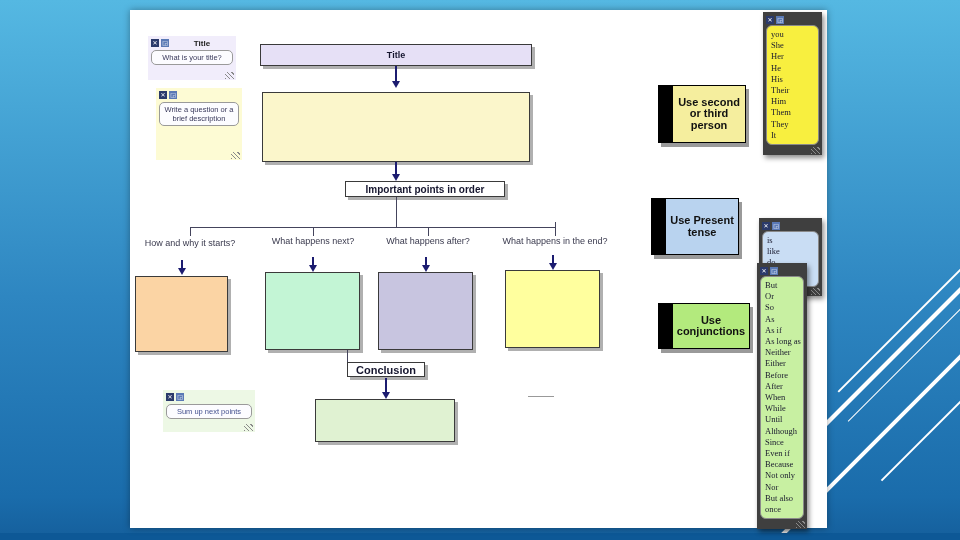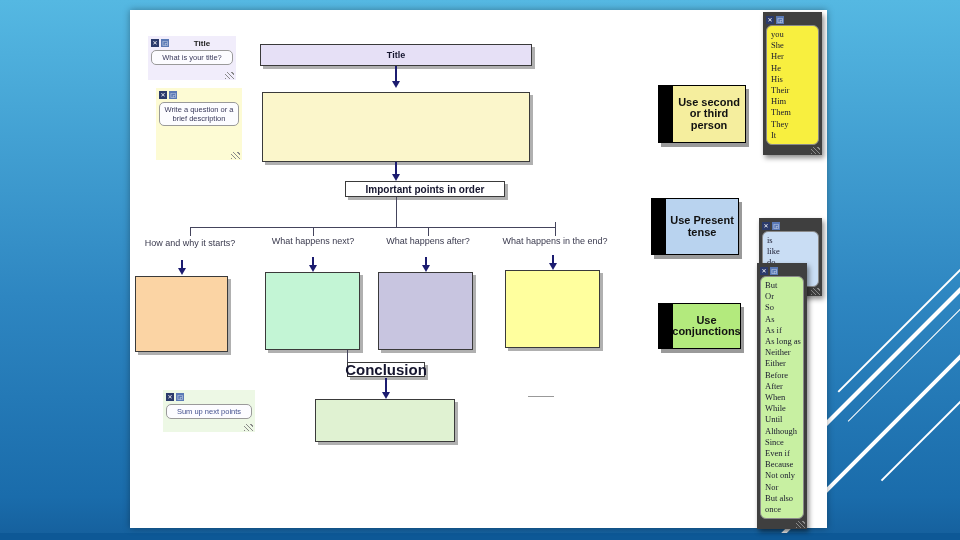--- a/index.html
+++ b/index.html
@@ -123,21 +123,21 @@
   <div class="arrow-head" style="left:422px;top:265px;"></div>
   <div class="arrow-stem" style="left:552px;top:255px;height:8px;"></div>
   <div class="arrow-head" style="left:549px;top:263px;"></div>
 
   <div class="box c-peach" style="left:135px;top:276px;width:93px;height:76px;"></div>
   <div class="box c-mint" style="left:265px;top:272px;width:95px;height:78px;"></div>
   <div class="box c-lav" style="left:378px;top:272px;width:95px;height:78px;"></div>
   <div class="box c-yellow" style="left:505px;top:270px;width:95px;height:78px;"></div>
 
   <div class="vline" style="left:347px;top:350px;height:12px;"></div>
-  <div class="box label-box" style="left:347px;top:362px;width:78px;height:15px;font-size:15px;">
+  <div class="box label-box" style="left:347px;top:362px;width:78px;height:15px;font-size:11px;">
     <span>Conclusion</span>
   </div>
   <div class="arrow-stem" style="left:385px;top:378px;height:14px;"></div>
   <div class="arrow-head" style="left:382px;top:392px;"></div>
   <div class="box c-summary" style="left:315px;top:399px;width:140px;height:43px;"></div>
   <div class="hline" style="left:528px;top:396px;width:26px;background:#999;"></div>
 
   <div class="note n-green" style="left:163px;top:390px;width:92px;height:42px;">
     <div class="note-head">
       <span class="mi mi-close">✕</span>
@@ -146,21 +146,21 @@
     <div class="note-field" style="color:#44518f;">Sum up next points</div>
     <span class="resize"></span>
   </div>
 
   <div class="tip" style="left:658px;top:85px;width:88px;height:58px;">
     <div class="tip-front t-yellow">Use second or third person</div>
   </div>
   <div class="tip" style="left:651px;top:198px;width:88px;height:57px;">
     <div class="tip-front t-blue">Use Present tense</div>
   </div>
-  <div class="tip" style="left:658px;top:303px;width:83px;height:46px;">
+  <div class="tip" style="left:658px;top:303px;width:92px;height:46px;">
     <div class="tip-front t-green">Use conjunctions</div>
   </div>
 
   <div class="sticky" style="left:763px;top:12px;width:59px;height:143px;">
     <div class="sticky-head">
       <span class="mi mi-close">✕</span>
       <span class="mi mi-pop">◲</span>
     </div>
     <div class="sticky-pad s-yellow" style="min-height:118px;">
         <div class="word-line">you</div>

